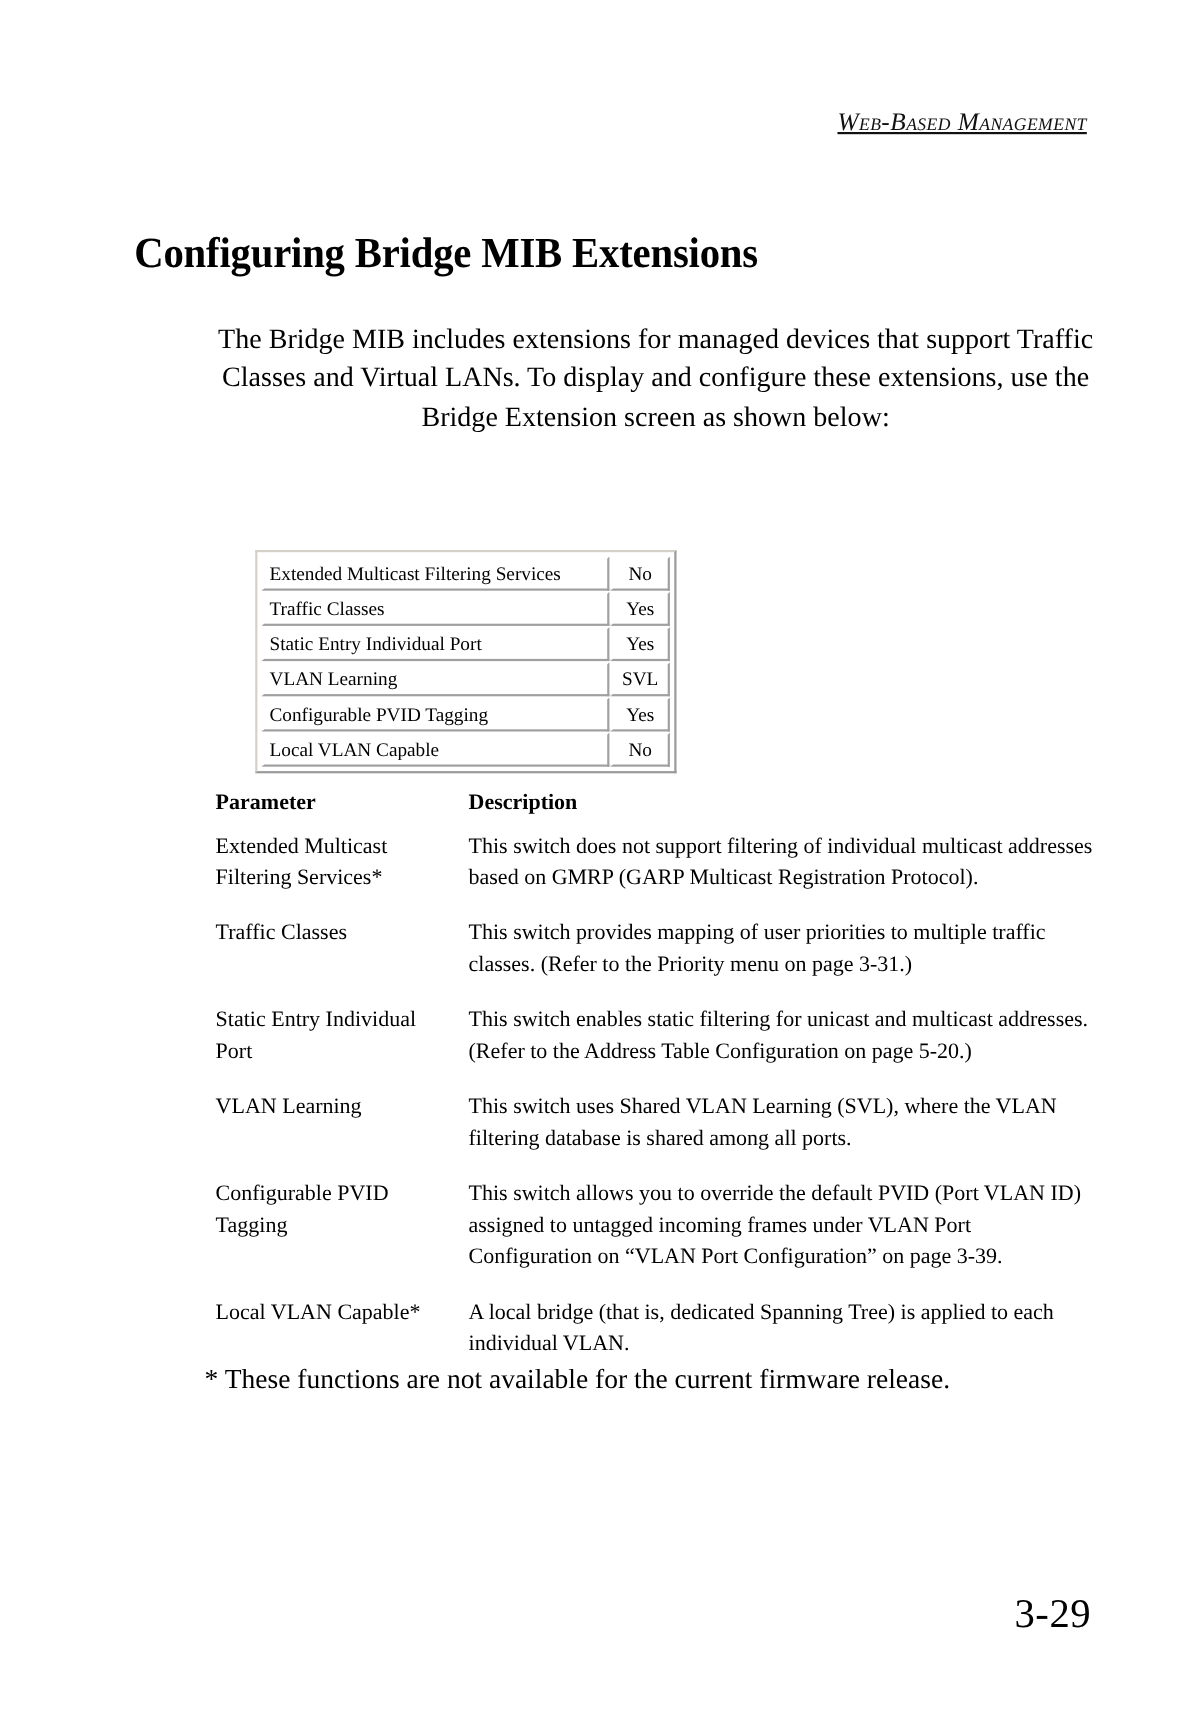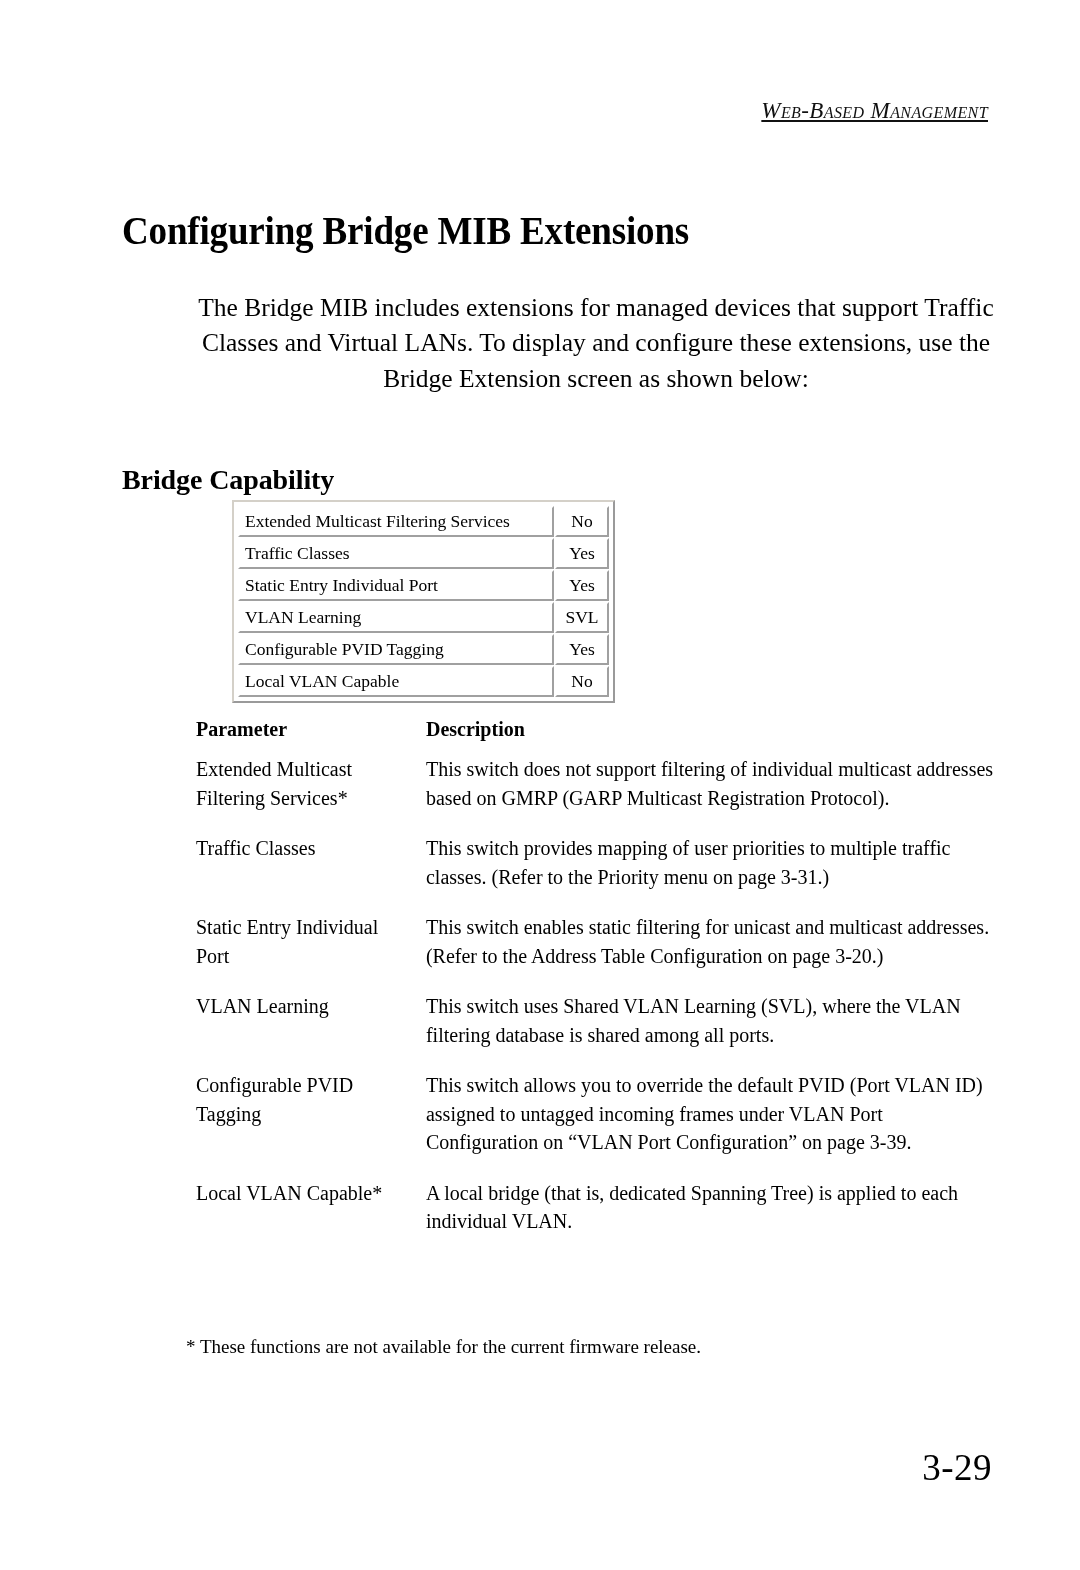--- a/index.html
+++ b/index.html
@@ -144,24 +144,24 @@
   .param-table td.col-param {
     width: 222px;
     padding-right: 10px;
   }
   .param-table td.col-desc {
     width: 578px;
   }
 
   .footnote {
     position: absolute;
-    top: 1332px;
+    top: 1240px;
     left: 186px;
     width: 810px;
-    font-size: 19px;
+    font-size: 25px;
     line-height: 30px;
   }
 
   
   .folio {
     position: absolute;
     bottom: 82px;
     right: 88px;
     font-size: 37px;
     line-height: 40px;
@@ -172,21 +172,20 @@
 <body>
 
 <div class="page">
 
   <div class="running-header">Web-Based Management</div>
 
   <h1 class="chapter-title">Configuring Bridge MIB Extensions</h1>
 
   <p class="intro-paragraph">The Bridge MIB includes extensions for managed devices that support Traffic Classes and Virtual LANs. To display and configure these extensions, use the Bridge Extension screen as shown below:</p>
 
-  <h2 class="section-heading">Bridge Capability</h2>
 
   <div class="screenshot-wrap">
     <table class="capability-table">
       <tbody>
         <tr>
           <td class="cap-name">Extended Multicast Filtering Services</td>
           <td class="cap-value">No</td>
         </tr>
         <tr>
           <td class="cap-name">Traffic Classes</td>
@@ -223,21 +222,21 @@
       <tr>
         <td class="col-param">Extended Multicast Filtering Services*</td>
         <td class="col-desc">This switch does not support filtering of individual multicast addresses based on GMRP (GARP Multicast Registration Protocol).</td>
       </tr>
       <tr>
         <td class="col-param">Traffic Classes</td>
         <td class="col-desc">This switch provides mapping of user priorities to multiple traffic classes. (Refer to the Priority menu on page 3-31.)</td>
       </tr>
       <tr>
         <td class="col-param">Static Entry Individual Port</td>
-        <td class="col-desc">This switch enables static filtering for unicast and multicast addresses. (Refer to the Address Table Configuration on page 3-20.)</td>
+        <td class="col-desc">This switch enables static filtering for unicast and multicast addresses. (Refer to the Address Table Configuration on page 5-20.)</td>
       </tr>
       <tr>
         <td class="col-param">VLAN Learning</td>
         <td class="col-desc">This switch uses Shared VLAN Learning (SVL), where the VLAN filtering database is shared among all ports.</td>
       </tr>
       <tr>
         <td class="col-param">Configurable PVID Tagging</td>
         <td class="col-desc">This switch allows you to override the default PVID (Port VLAN ID) assigned to untagged incoming frames under VLAN Port Configuration on “VLAN Port Configuration” on page 3-39.</td>
       </tr>
       <tr>

